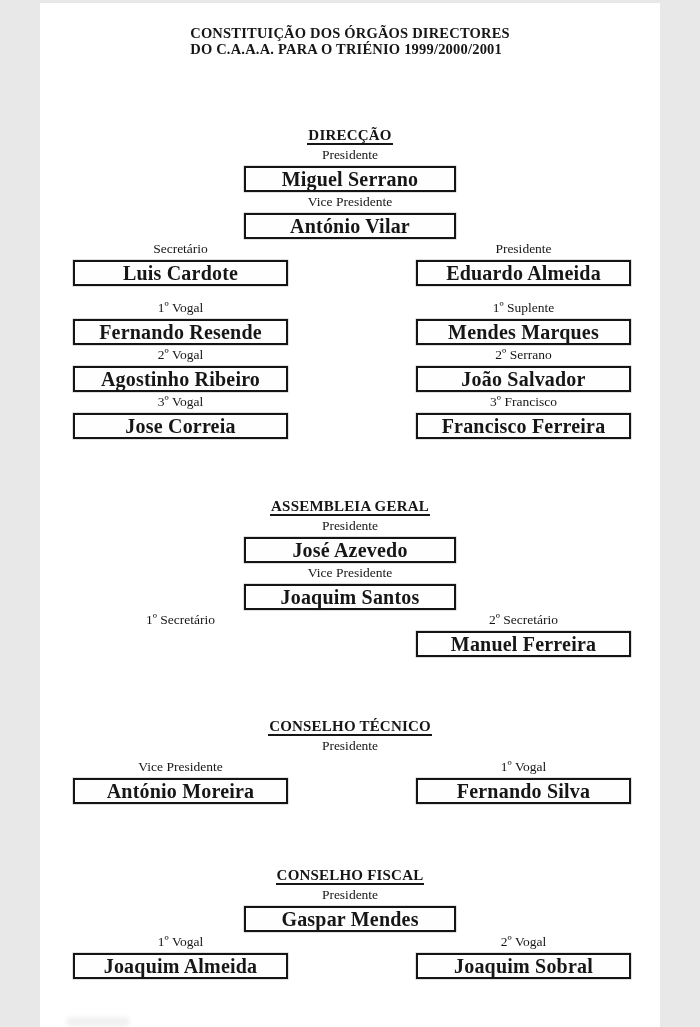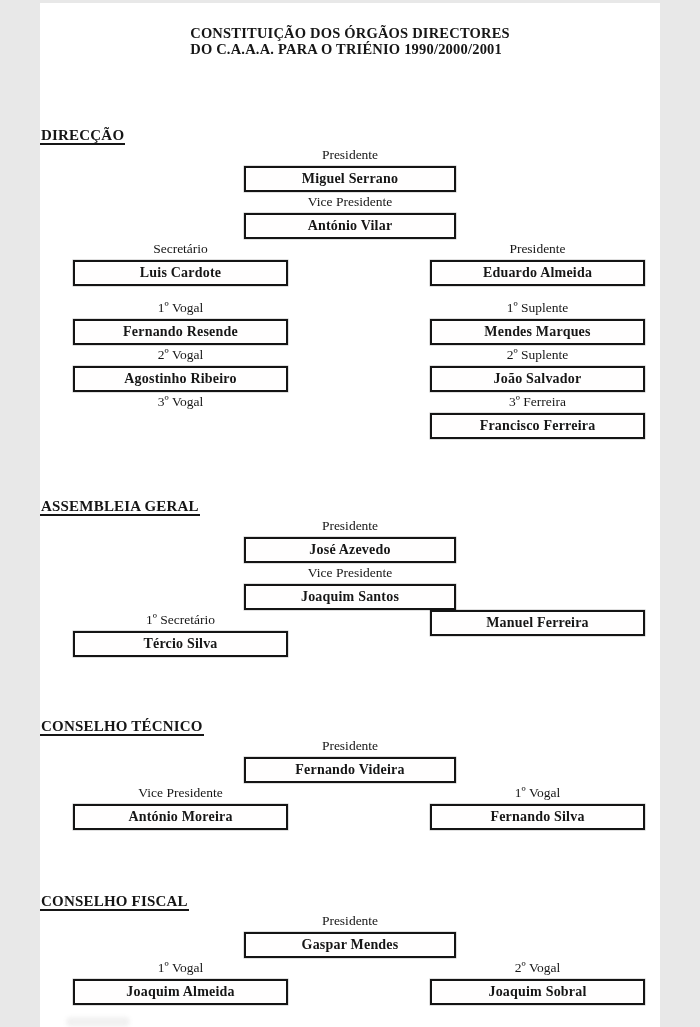--- a/index.html
+++ b/index.html
@@ -18,21 +18,21 @@
     margin:0 auto;
     font-size:14.5px;
     font-weight:bold;
     line-height:16px;
     letter-spacing:.2px;
     text-align:left;
     white-space:nowrap;
   }
   .sec{width:100%;}
   .sec-title{
-    text-align:left;
+    text-align:center;
     line-height:16px;
     font-size:15px;
     font-weight:bold;
     letter-spacing:.2px;
   }
   .sec-title span{
     display:inline-block;
     border-bottom:2px solid #161616;
     padding:0 1px 0 1px;
   }
@@ -45,31 +45,31 @@
   }
   .pbox{
     box-sizing:border-box;
     height:26px;
     border:2px solid #141414;
     background:#fffefe;
     display:flex;
     align-items:center;
     justify-content:center;
     font-weight:bold;
-    font-size:14px;
+    font-size:20px;
     letter-spacing:.2px;
     white-space:nowrap;
     box-shadow:0 0 0 .5px rgba(0,0,0,.25);
   }
   .center-col{width:212px;margin:0 auto;}
   .pair{
     display:flex;
     justify-content:space-between;
     padding-left:33px;
-    padding-right:15px;
+    padding-right:29px;
   }
   .col{width:215px;}
   .lists{margin-top:12px;}
   .m1{margin-top:70px;}
   .m2{margin-top:59px;}
   .m3{margin-top:61px;}
   .m4{margin-top:63px;}
   .smudge{
     position:absolute;
     left:26px;bottom:3px;
@@ -80,21 +80,21 @@
     filter:blur(2px);
   }
 </style>
 </head>
 <body>
 
 <div class="page">
 
   <div class="doc-title">
     <div>CONSTITUIÇÃO DOS ÓRGÃOS DIRECTORES</div>
-    <div>DO C.A.A.A. PARA O TRIÉNIO 1990/2000/2001</div>
+    <div>DO C.A.A.A. PARA O TRIÉNIO 1999/2000/2001</div>
   </div>
 
   <div class="sec m1">
     <div class="sec-title">
       <span>DIRECÇÃO</span>
     </div>
 
     <div class="center-col">
       <div class="role">Presidente</div>
       <div class="pbox">Miguel Serrano</div>
@@ -113,63 +113,63 @@
       </div>
     </div>
 
     <div class="pair lists">
       <div class="col">
         <div class="role">1º Vogal</div>
         <div class="pbox">Fernando Resende</div>
         <div class="role">2º Vogal</div>
         <div class="pbox">Agostinho Ribeiro</div>
         <div class="role">3º Vogal</div>
+        <div class="pbox">Jose Correia</div>
       </div>
       <div class="col">
         <div class="role">1º Suplente</div>
         <div class="pbox">Mendes Marques</div>
-        <div class="role">2º Suplente</div>
+        <div class="role">2º Serrano</div>
         <div class="pbox">João Salvador</div>
-        <div class="role">3º Ferreira</div>
+        <div class="role">3º Francisco</div>
         <div class="pbox">Francisco Ferreira</div>
       </div>
     </div>
   </div>
 
   <div class="sec m2">
     <div class="sec-title">
       <span>ASSEMBLEIA GERAL</span>
     </div>
 
     <div class="center-col">
       <div class="role">Presidente</div>
       <div class="pbox">José Azevedo</div>
       <div class="role">Vice Presidente</div>
       <div class="pbox">Joaquim Santos</div>
     </div>
 
     <div class="pair">
       <div class="col">
         <div class="role">1º Secretário</div>
-        <div class="pbox">Tércio Silva</div>
-      </div>
-      <div class="col">
+      </div>
+      <div class="col">
+        <div class="role">2º Secretário</div>
         <div class="pbox">Manuel Ferreira</div>
       </div>
     </div>
   </div>
 
   <div class="sec m3">
     <div class="sec-title">
       <span>CONSELHO TÉCNICO</span>
     </div>
 
     <div class="center-col">
       <div class="role">Presidente</div>
-      <div class="pbox">Fernando Videira</div>
     </div>
 
     <div class="pair">
       <div class="col">
         <div class="role">Vice Presidente</div>
         <div class="pbox">António Moreira</div>
       </div>
       <div class="col">
         <div class="role">1º Vogal</div>
         <div class="pbox">Fernando Silva</div>

